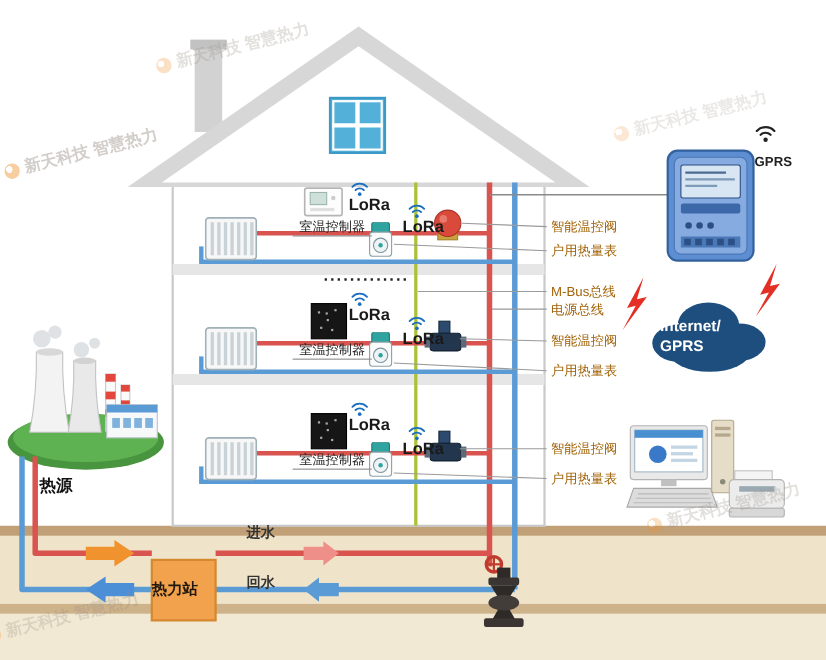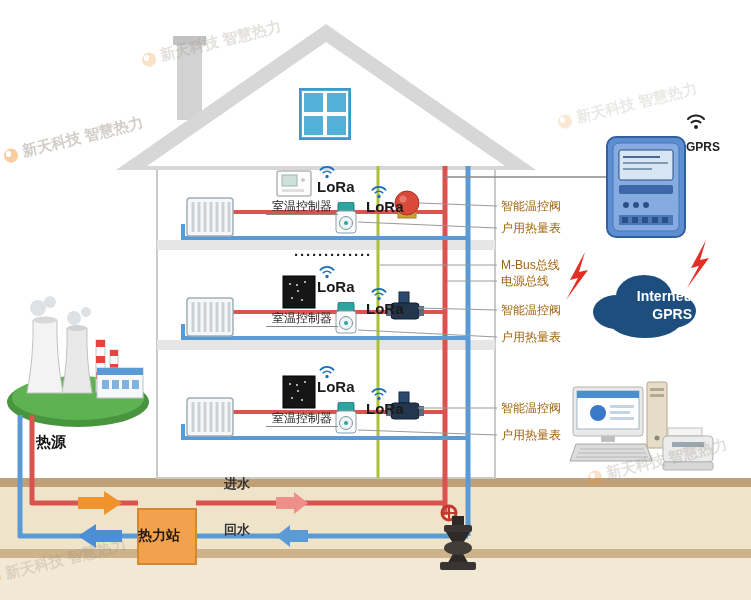--- a/index.html
+++ b/index.html
@@ -3,21 +3,21 @@
 <meta charset="utf-8">
 <style>
   *{box-sizing:border-box}
   html,body{margin:0;padding:0;background:#fff;font-family:"Liberation Sans",sans-serif}
   .stage{position:relative;width:751px;height:600px;background:#fff;overflow:hidden}
   .stage > svg{position:absolute;left:0;top:0}
   .lbl{position:absolute;white-space:nowrap;color:#3a3a3a;font-size:12px;line-height:1.2}
   .ctrl-label{font-weight:normal;color:#222;border-bottom:1px solid #8a8a8a;padding-bottom:1px;text-align:center;width:72px}
   .lora{font-size:15px;color:#1a1a1a;font-weight:bold}
   .ann{font-size:12px;color:#a16207}
-  .cloud-text{position:absolute;left:600px;top:288px;width:92px;text-align:right;color:#fff;font-weight:bold;font-size:14px;line-height:1.25}
+  .cloud-text{position:absolute;left:600px;top:288px;width:92px;text-align:left;color:#fff;font-weight:bold;font-size:14px;line-height:1.25}
   .gprs{font-weight:bold;color:#222;font-size:12px}
   .hs{font-size:15px;font-weight:bold;color:#111}
   .station{position:absolute;left:138px;top:527px;width:58px;font-size:14px;font-weight:bold;color:#20180c}
   .flow{font-size:13px;color:#333;font-weight:bold}
   .dots{font-size:15px;font-weight:bold;color:#222;letter-spacing:1px}
   .wm{position:absolute;display:flex;align-items:center;gap:5px;transform:rotate(-14deg);opacity:.28;color:#9a9186;font-weight:bold;font-size:15px;pointer-events:none;white-space:nowrap}
   .wm-logo{width:14px;height:14px;border-radius:50%;background:radial-gradient(circle at 35% 35%,#fff 0 3px,#f0922e 3px);flex:0 0 auto}
   .wifi-blue{color:#1a6ec0}
   .wifi-dark{color:#222}
 </style>

